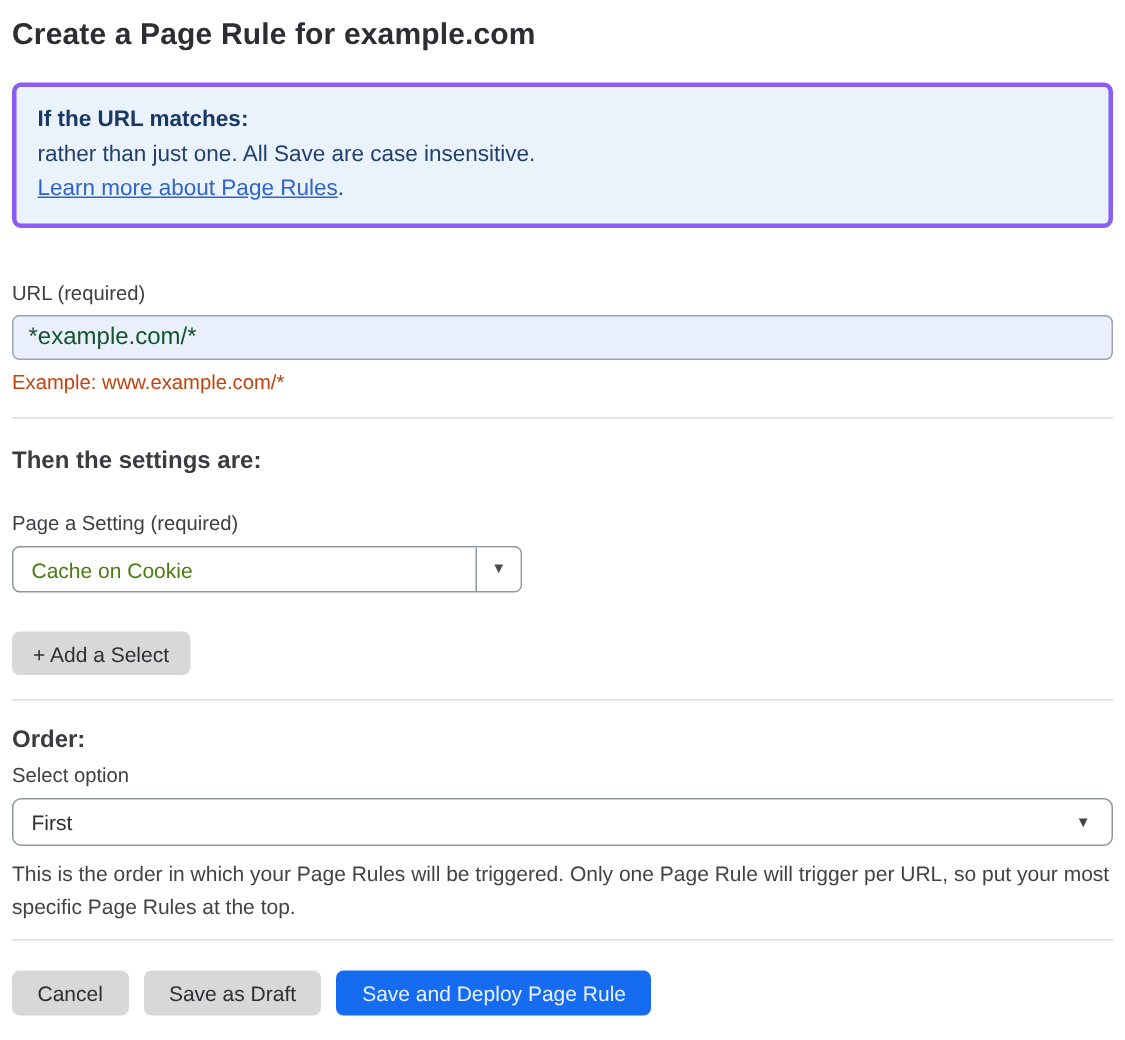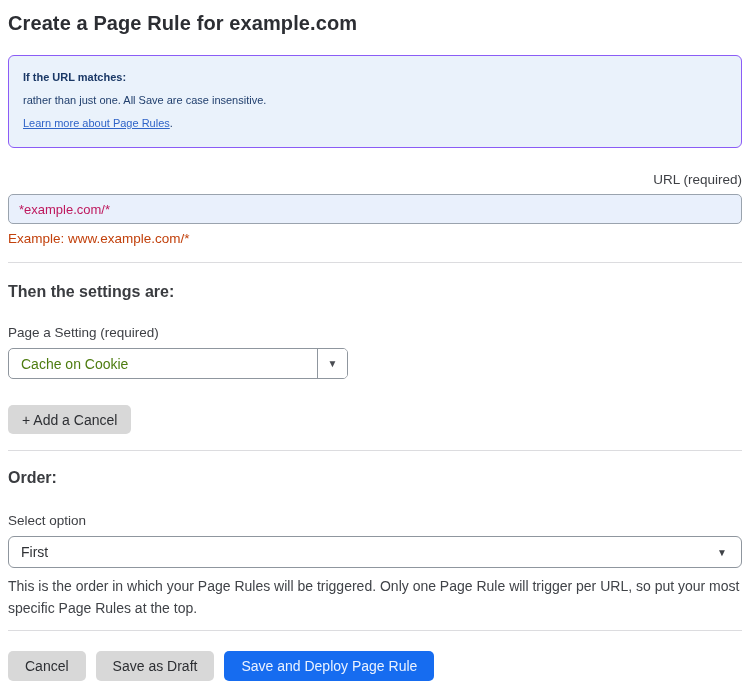--- a/index.html
+++ b/index.html
@@ -16,55 +16,55 @@
     font-size: 20px;
     font-weight: bold;
     color: #2c2e33;
     letter-spacing: 0.1px;
   }
 
   
   .info-box {
     margin-top: 20px;
     background: #eaf2fb;
-    border: 1px solid #8b5cf6;
+    border: 3px solid #8b5cf6;
     border-radius: 6px;
     padding: 10px 26px 12px 14px;
-    font-size: 11px;
+    font-size: 15px;
     line-height: 23px;
     color: #22406e;
   }
   .info-heading {
     font-weight: bold;
     color: #1a3866;
   }
   .info-body { color: #22406e; }
   .info-link-line a {
     color: #2f64c8;
     text-decoration: underline;
     cursor: pointer;
   }
 
   
   .field-label {
     font-size: 13.5px;
     color: #3d3f44;
   }
-  .url-label { margin-top: 24px; text-align: right; }
+  .url-label { margin-top: 36px; }
   .url-input {
     display: block;
     margin-top: 7px;
     width: 734px;
     height: 30px;
     background: #e9f0fc;
     border: 1px solid #9aa3ae;
     border-radius: 5px;
     padding: 0 10px;
-    font-size: 13px;
-    color: #be185d;
+    font-size: 16px;
+    color: #14532d;
     font-family: "Liberation Sans", "DejaVu Sans", sans-serif;
     outline: none;
   }
   .example-text {
     margin-top: 7px;
     font-size: 13.5px;
     color: #c2410c;
   }
 
   .divider {
@@ -151,21 +151,21 @@
     background: #d8d8d8;
     color: #2d2f33;
   }
   .add-setting-btn {
     margin-top: 26px;
     height: 29px;
     padding: 0 14px;
   }
 
   .order-heading { margin-top: 18px; }
-  .order-label { margin-top: 26px; }
+  .order-label { margin-top: 6px; }
 
   .order-select {
     margin-top: 8px;
     width: 734px;
     height: 32px;
     border: 1px solid #8f969e;
     border-radius: 6px;
     background: #ffffff;
     display: flex;
     align-items: center;
@@ -222,21 +222,21 @@
   <div class="settings-row">
     <div class="picker-col">
       <div class="field-label">Page a Setting (required)</div>
       <div class="setting-select">
         <div class="setting-select-value">Cache on Cookie</div>
         <div class="setting-select-arrow">▼</div>
       </div>
     </div>
   </div>
 
-  <button class="btn btn-gray add-setting-btn">+ Add a Cancel</button>
+  <button class="btn btn-gray add-setting-btn">+ Add a Select</button>
 
   <hr class="divider divider-2">
 
   <div class="section-heading order-heading">Order:</div>
 
   <div class="field-label order-label">Select option</div>
   <div class="order-select">
     <span class="order-select-value">First</span>
     <span class="order-select-arrow">▼</span>
   </div>

